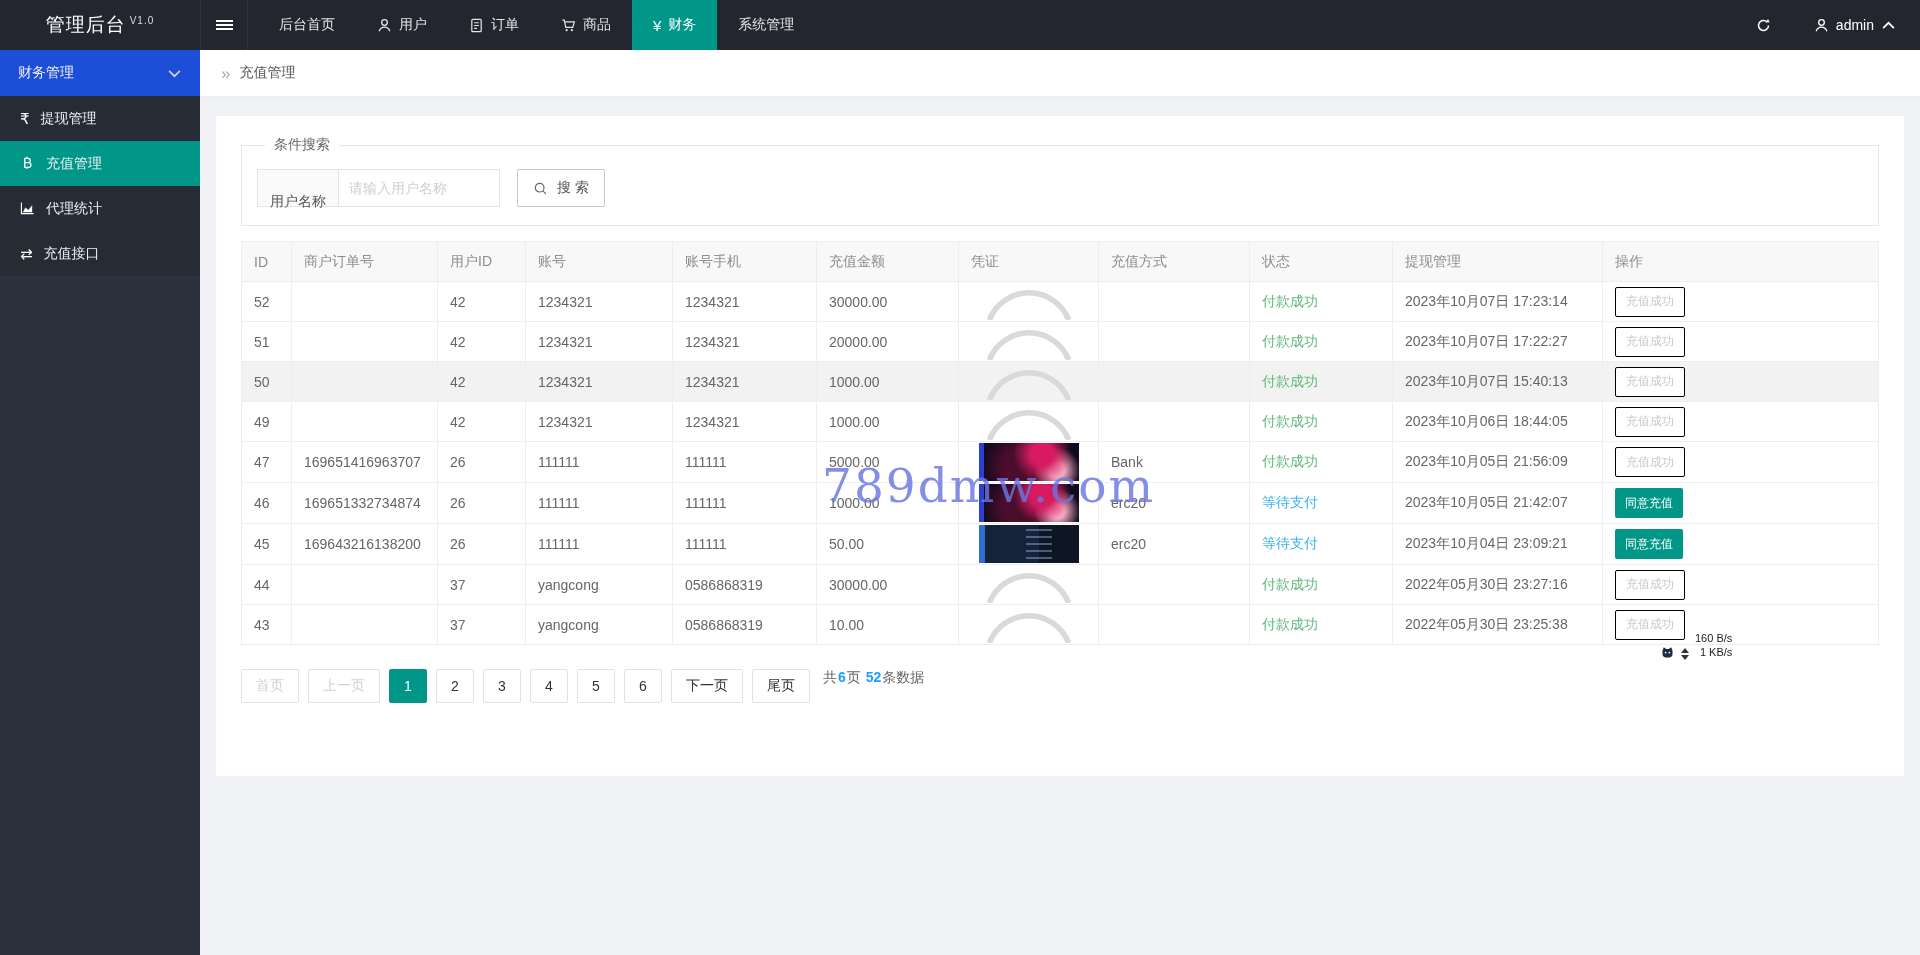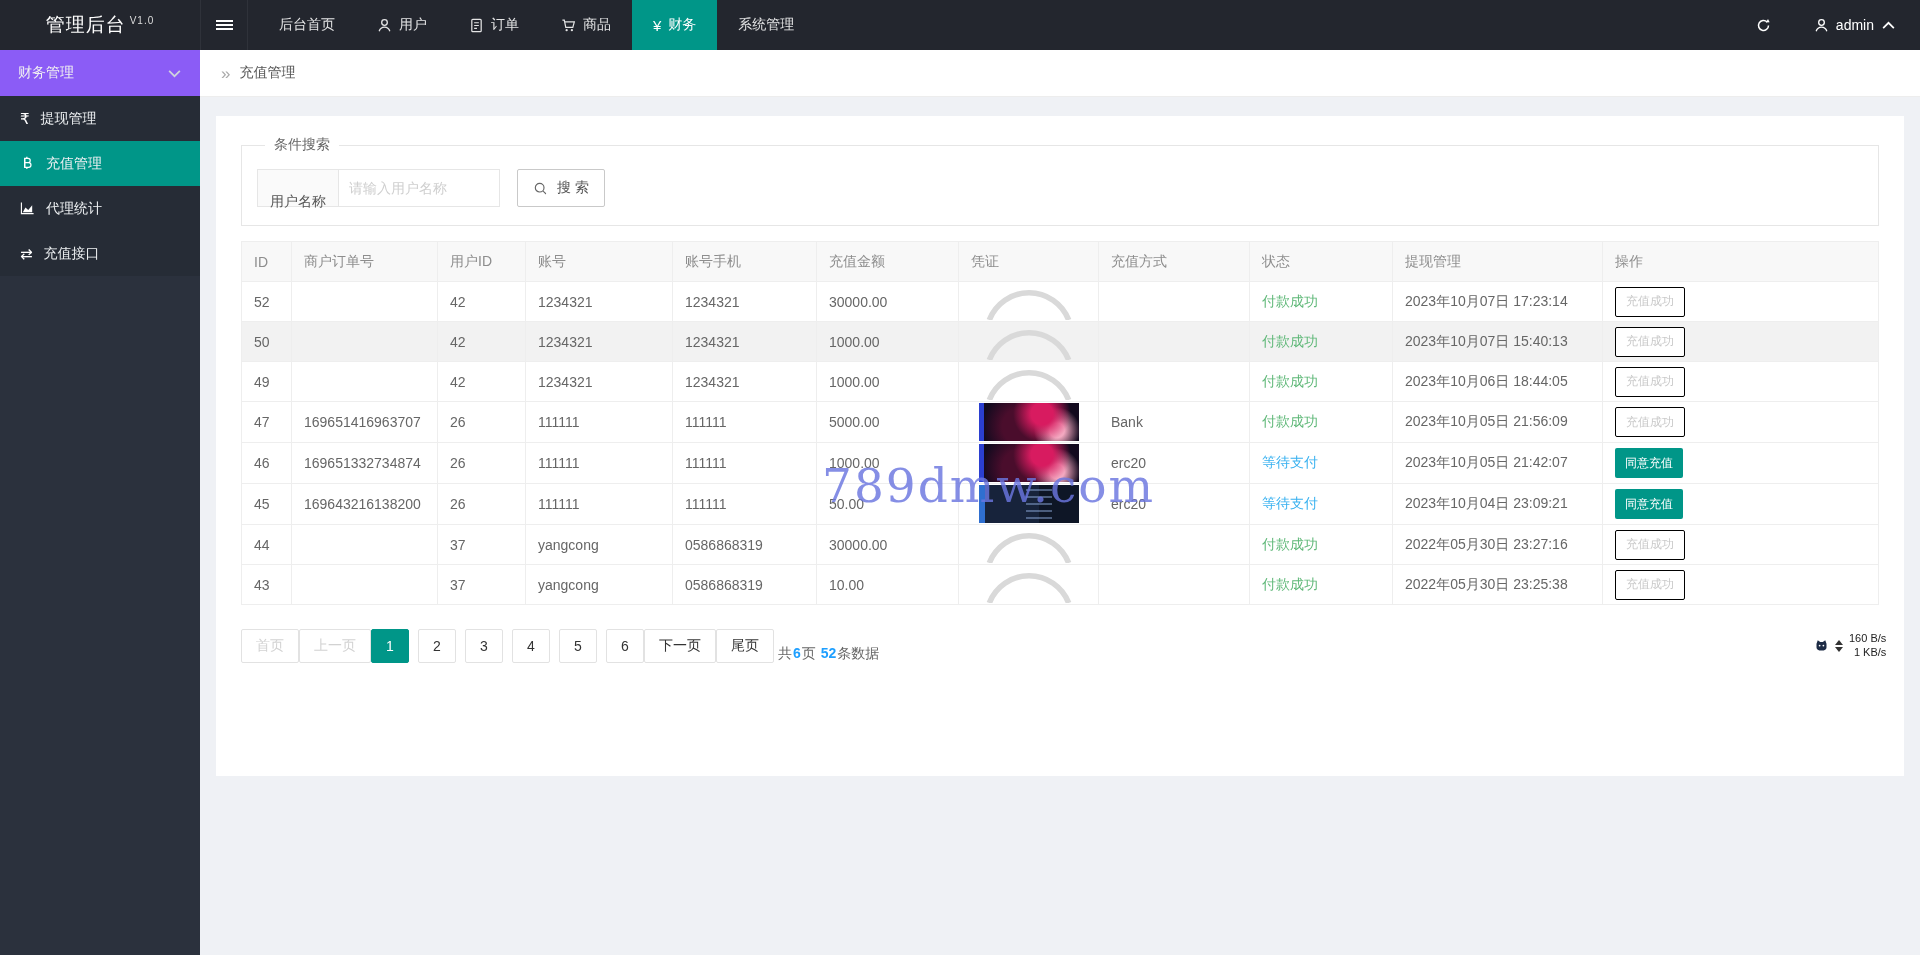--- a/index.html
+++ b/index.html
@@ -26,21 +26,21 @@
   .i-txt { font-size:15px; line-height:1; }
   .nav-right { margin-left:auto; display:flex; align-items:center; }
   .nav-refresh { width:52px; height:50px; display:flex; align-items:center;
     justify-content:center; cursor:pointer; }
   .nav-user { display:flex; align-items:center; gap:7px; padding:0 24px;
     color:#fff; font-size:14px; cursor:pointer; }
   
   .sidebar { position:absolute; top:50px; left:0; bottom:0; width:200px;
     background:#2b313d; z-index:30; }
   .side-group { height:46px; display:flex; align-items:center; justify-content:space-between;
-    padding:0 18px; color:#f1f1f1; font-size:14px; background:#8b5cf6; cursor:pointer; }
+    padding:0 18px; color:#f1f1f1; font-size:14px; background:#1d4ed8; cursor:pointer; }
   .side-items { list-style:none; }
   .side-item { height:45px; display:flex; align-items:center; gap:11px;
     padding:0 20px; color:#edf0f2; font-size:14px; background:#262c36; cursor:pointer; }
   .side-item.active { background:var(--accent); }
   .side-item .nico { color:#fff; }
   
   .main { position:absolute; left:200px; top:50px; right:0; bottom:0; }
   .breadcrumb-bar { height:47px; background:#fff; border-bottom:1px solid #ededed;
     display:flex; align-items:center; gap:9px; padding:0 21px; font-size:14px; color:#555; }
   .bc-icon { color:#a9a9a9; font-size:17px; line-height:1; }
@@ -80,37 +80,37 @@
       #120a1e; }
   .thumb-screen { background:
       repeating-linear-gradient(180deg, rgba(150,180,230,.45) 0 2px, transparent 2px 7px) no-repeat 64% 4px/26% 30px,
       linear-gradient(90deg,#2f6fd0 0 6%, transparent 6%),
       linear-gradient(90deg,#17233b 0 60%, #0e1626 60%); }
   .btn-done { height:30px; padding:0 10px; background:#fff; border:1px solid #000000;
     border-radius:2px; color:#c9c9c9; font-size:12px; cursor:not-allowed; font-family:inherit; }
   .btn-approve { height:30px; padding:0 10px; background:var(--accent); border:none;
     border-radius:2px; color:#fff; font-size:12px; cursor:pointer; font-family:inherit; }
   
-  .pagination { display:flex; align-items:flex-end; gap:0; margin:24px 5px 0; font-size:14px; }
+  .pagination { display:flex; align-items:flex-start; gap:9px; margin:24px 5px 0; font-size:14px; }
   .pg-btn { min-width:38px; height:34px; padding:0 14px; display:inline-flex; align-items:center;
     justify-content:center; background:#fff; border:1px solid #e2e2e2; border-radius:2px;
     color:#333; font-size:14px; cursor:pointer; font-family:inherit; }
   .pg-btn.disabled { color:#d2d2d2; cursor:default; }
   .pg-btn.page { padding:0; width:38px; }
   .pg-btn.current { background:var(--accent); border-color:var(--accent); color:#fff; cursor:default; }
   #pg-pages { display:inline-flex; gap:9px; }
   .pg-info { color:#666; margin-left:4px; }
   .pg-info b { color:var(--link); font-weight:700; padding:0 1px; }
   
   .watermark { position:absolute; left:822px; top:458px; z-index:50; pointer-events:none;
     font-family:"DejaVu Serif","Liberation Serif",serif; font-size:47px; letter-spacing:2px;
     color:var(--watermark); opacity:.82; }
   
-  .net-monitor { position:absolute; left:1814px; top:632px; z-index:60; display:flex;
-    align-items:center; gap:6px; }
+  .net-monitor { position:absolute; left:1660px; top:632px; z-index:60; display:flex;
+    align-items:flex-end; gap:6px; }
   .updown { display:flex; flex-direction:column; gap:2px; align-items:center; }
   .tri-up { width:0; height:0; border-left:4px solid transparent; border-right:4px solid transparent;
     border-bottom:5px solid #333; }
   .tri-down { width:0; height:0; border-left:4px solid transparent; border-right:4px solid transparent;
     border-top:5px solid #333; }
   .net-speeds { font-size:11px; color:#222; text-align:right; line-height:1.25; }
 </style>
 </head>
 <body>
 
@@ -304,20 +304,37 @@
               <td class="voucher-cell">
                 <svg class="arc" viewBox="0 0 100 36">
                   <path d="M8 36 A45 45 0 0 1 92 36" fill="none" stroke="#d9d9d9" stroke-width="6"></path>
                 </svg>
               </td>
               <td></td>
               <td><span class="status-success">付款成功</span></td>
               <td class="time">2023年10月07日 17:23:14</td>
               <td><button class="btn-done">充值成功</button></td>
             </tr>
+            <tr class="">
+              <td>51</td>
+              <td></td>
+              <td>42</td>
+              <td>1234321</td>
+              <td>1234321</td>
+              <td>20000.00</td>
+              <td class="voucher-cell">
+                <svg class="arc" viewBox="0 0 100 36">
+                  <path d="M8 36 A45 45 0 0 1 92 36" fill="none" stroke="#d9d9d9" stroke-width="6"></path>
+                </svg>
+              </td>
+              <td></td>
+              <td><span class="status-success">付款成功</span></td>
+              <td class="time">2023年10月07日 17:22:27</td>
+              <td><button class="btn-done">充值成功</button></td>
+            </tr>
             <tr class="highlight">
               <td>50</td>
               <td></td>
               <td>42</td>
               <td>1234321</td>
               <td>1234321</td>
               <td>1000.00</td>
               <td class="voucher-cell">
                 <svg class="arc" viewBox="0 0 100 36">
                   <path d="M8 36 A45 45 0 0 1 92 36" fill="none" stroke="#d9d9d9" stroke-width="6"></path>

